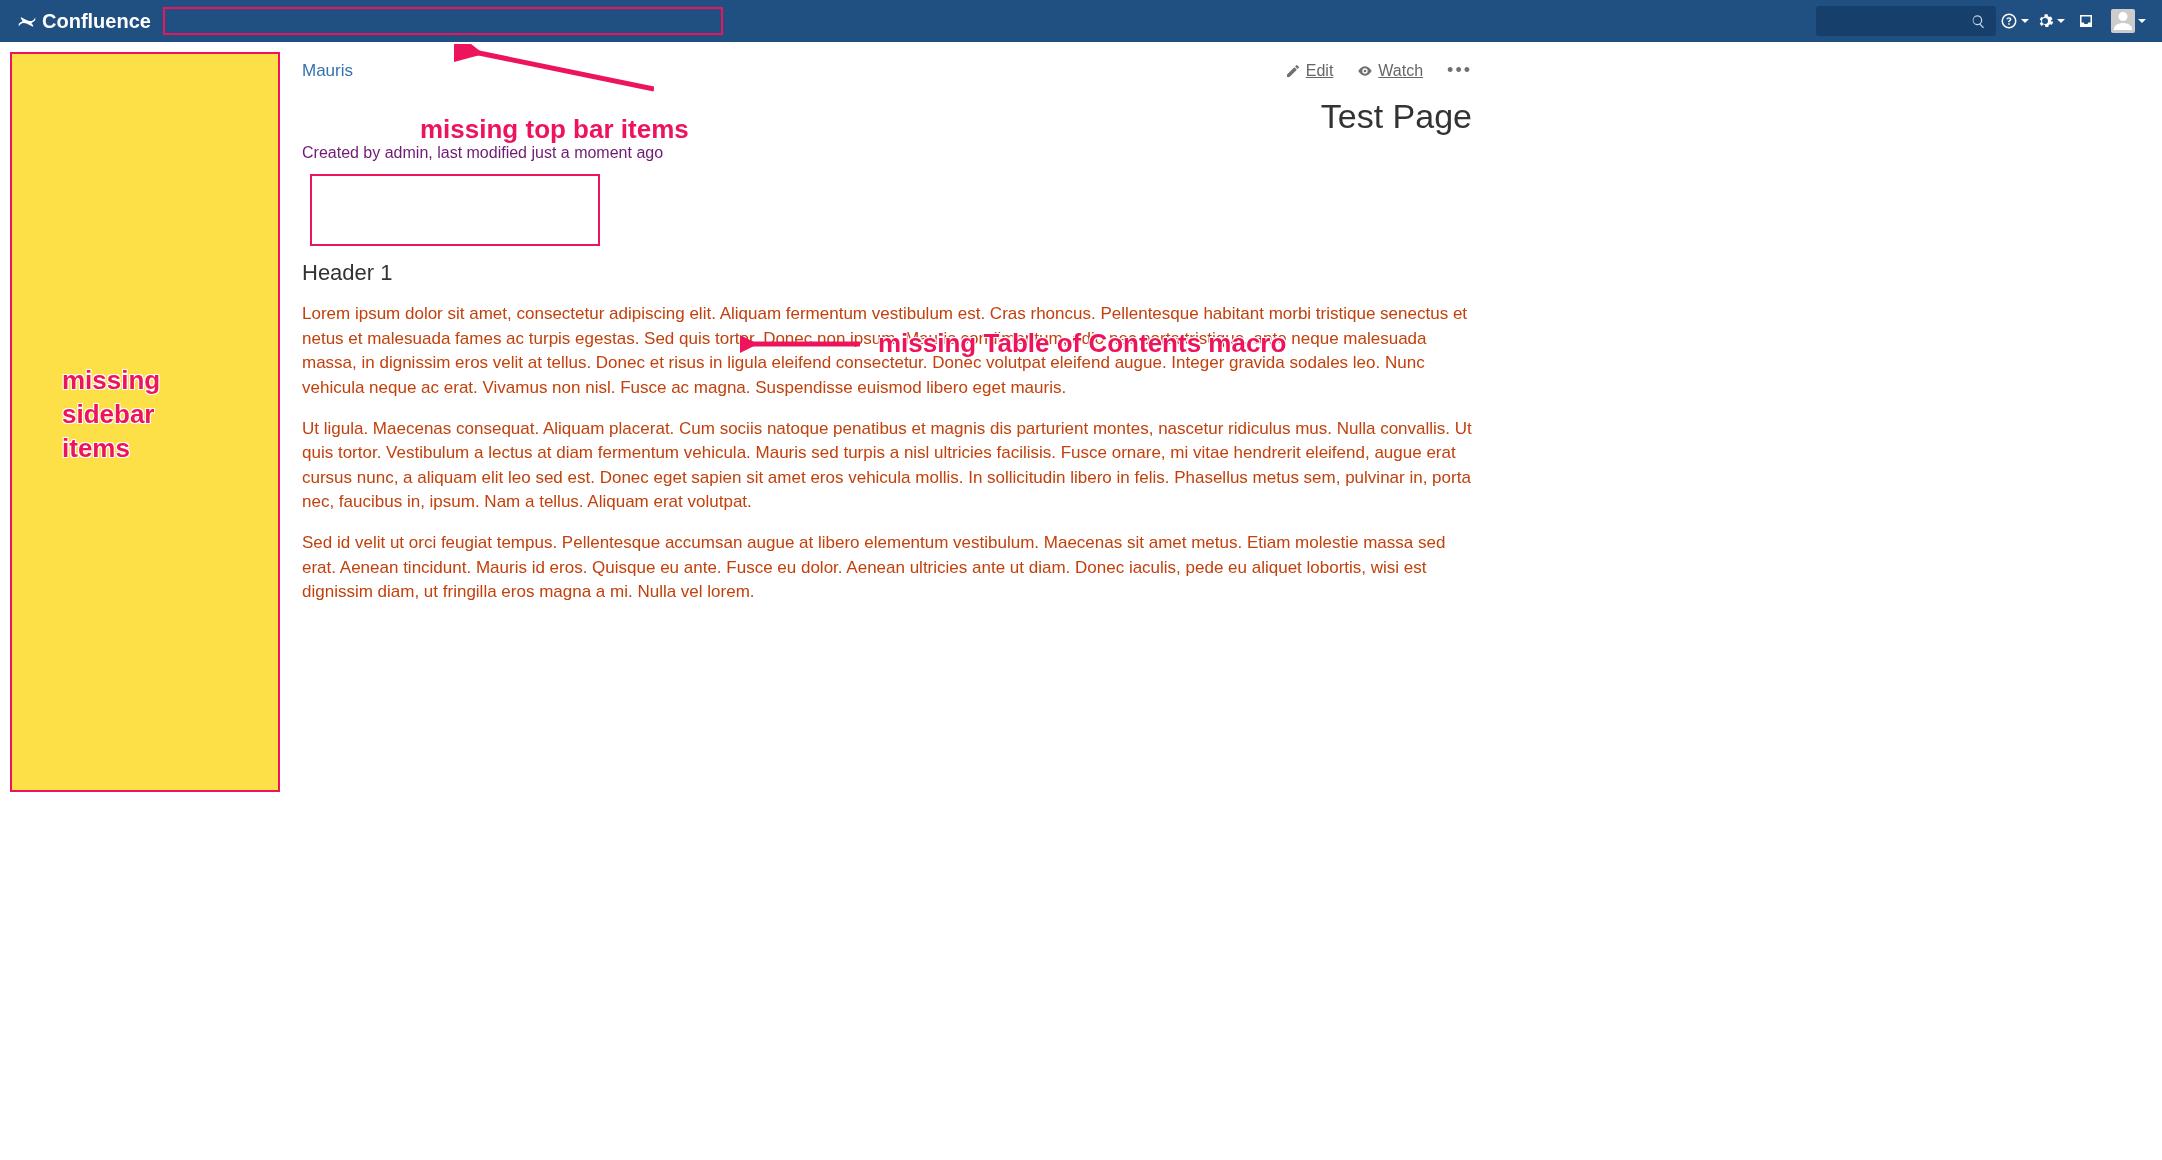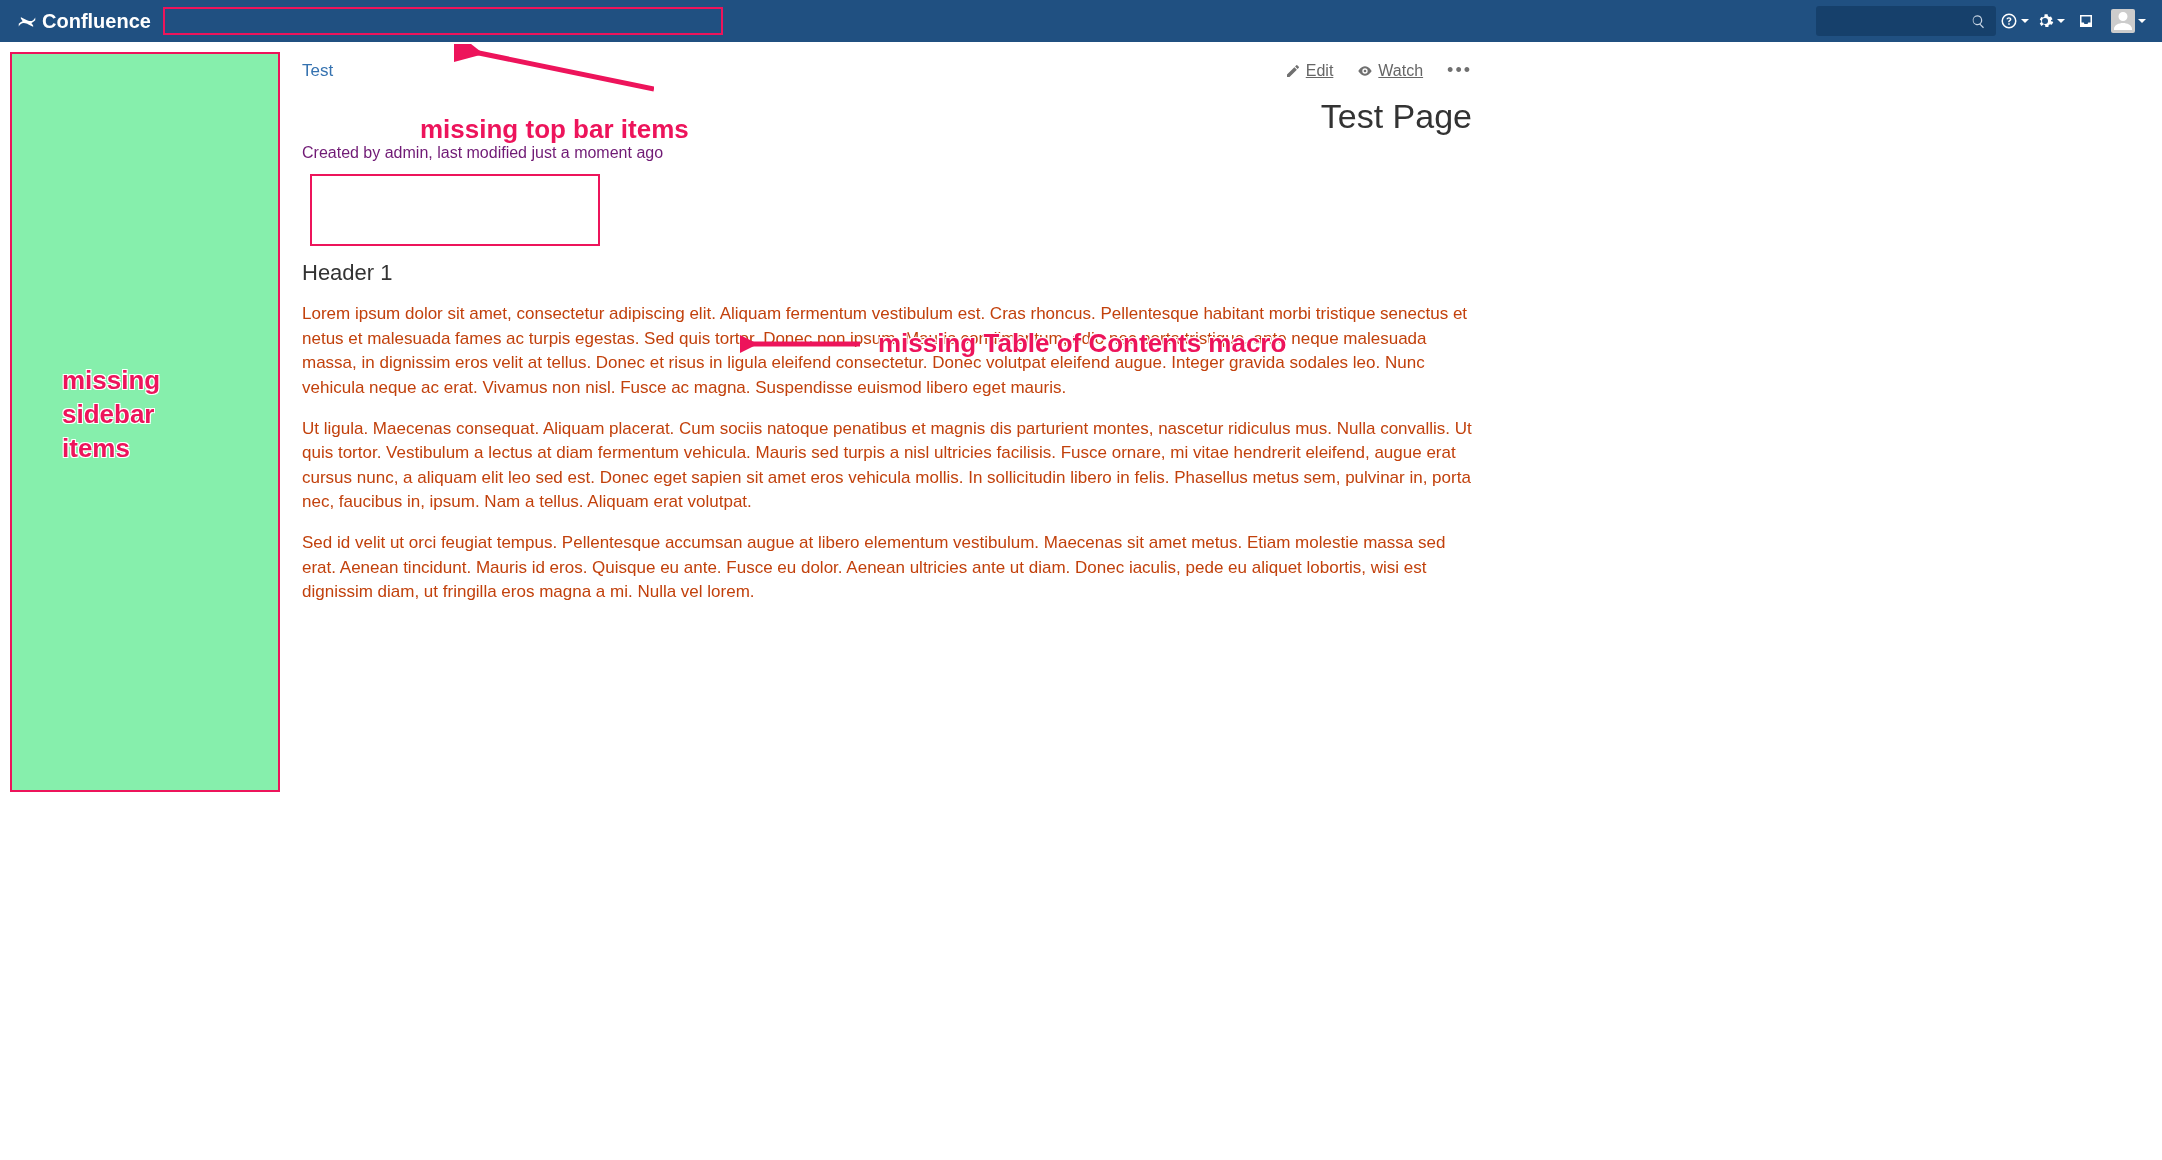--- a/index.html
+++ b/index.html
@@ -12,21 +12,21 @@
 .topbar-spacer { flex:1; }
 .search-box { background:#16406b; height:30px; width:180px; border-radius:3px; display:flex; align-items:center; justify-content:flex-end; padding:0 10px; }
 .search-box svg { width:15px; height:15px; fill:#c7d4e3; }
 .topbar-icon { width:36px; height:42px; display:flex; align-items:center; justify-content:center; position:relative; cursor:pointer; }
 .topbar-icon svg { width:18px; height:18px; fill:#fff; }
 .caret { width:0; height:0; border-left:4px solid transparent; border-right:4px solid transparent; border-top:4.5px solid #fff; margin-left:3px; }
 .avatar { width:24px; height:24px; background:#ccc; display:flex; align-items:flex-end; justify-content:center; overflow:hidden; border-radius:2px; }
 .avatar svg { width:24px; height:24px; fill:#fff; }
 .layout { display:flex; }
 .sidebar { width:290px; padding:10px; }
-.sidebar-annot { width:100%; height:740px; background:#86efac; border:2.5px solid #ed145b; position:relative; }
+.sidebar-annot { width:100%; height:740px; background:#fde047; border:2.5px solid #ed145b; position:relative; }
 .sidebar-annot-text { position:absolute; top:310px; left:50px; font-size:26px; font-weight:bold; color:#ed145b; line-height:1.3; text-shadow: -1px -1px 0 #fff,1px -1px 0 #fff,-1px 1px 0 #fff,1px 1px 0 #fff; }
 .main { flex:1; padding:18px 28px 18px 12px; max-width:1210px; }
 .page-header-row { display:flex; align-items:center; justify-content:space-between; }
 .breadcrumb a { color:#3572b0; text-decoration:none; font-size:17px; }
 .page-actions { display:flex; align-items:center; gap:24px; color:#666;justify-content:center; }
 .action-item { display:flex; align-items:center; gap:5px; cursor:pointer; font-size:16px; }
 .action-item svg { width:16px; height:16px; fill:#707070; }
 .action-item span.underline { text-decoration:underline; }
 .more-dots { letter-spacing:2px; font-size:18px; color:#707070; cursor:pointer; }
 h1.page-title { font-size:34px; font-weight:normal; color:#333; margin-top:16px;text-align:right; }
@@ -90,21 +90,21 @@
     <div class="sidebar-annot">
       <div class="sidebar-annot-text" style="white-space:pre-line;">missing
 sidebar
 items</div>
     </div>
   </div>
 
   <div class="main">
     <div class="page-header-row">
       <div class="breadcrumb">
-        <a href="#">Test</a>
+        <a href="#">Mauris</a>
       </div>
       <div class="page-actions">
         <div class="action-item">
           <svg viewBox="0 0 24 24">
               <path d="M3 17.25V21h3.75L17.81 9.94l-3.75-3.75L3 17.25zM20.71 7.04a1 1 0 000-1.41l-2.34-2.34a1 1 0 00-1.41 0l-1.83 1.83 3.75 3.75 1.83-1.83z"></path>
             </svg>
           <span class="underline">Edit</span>
         </div>
         <div class="action-item">
           <svg viewBox="0 0 24 24">

